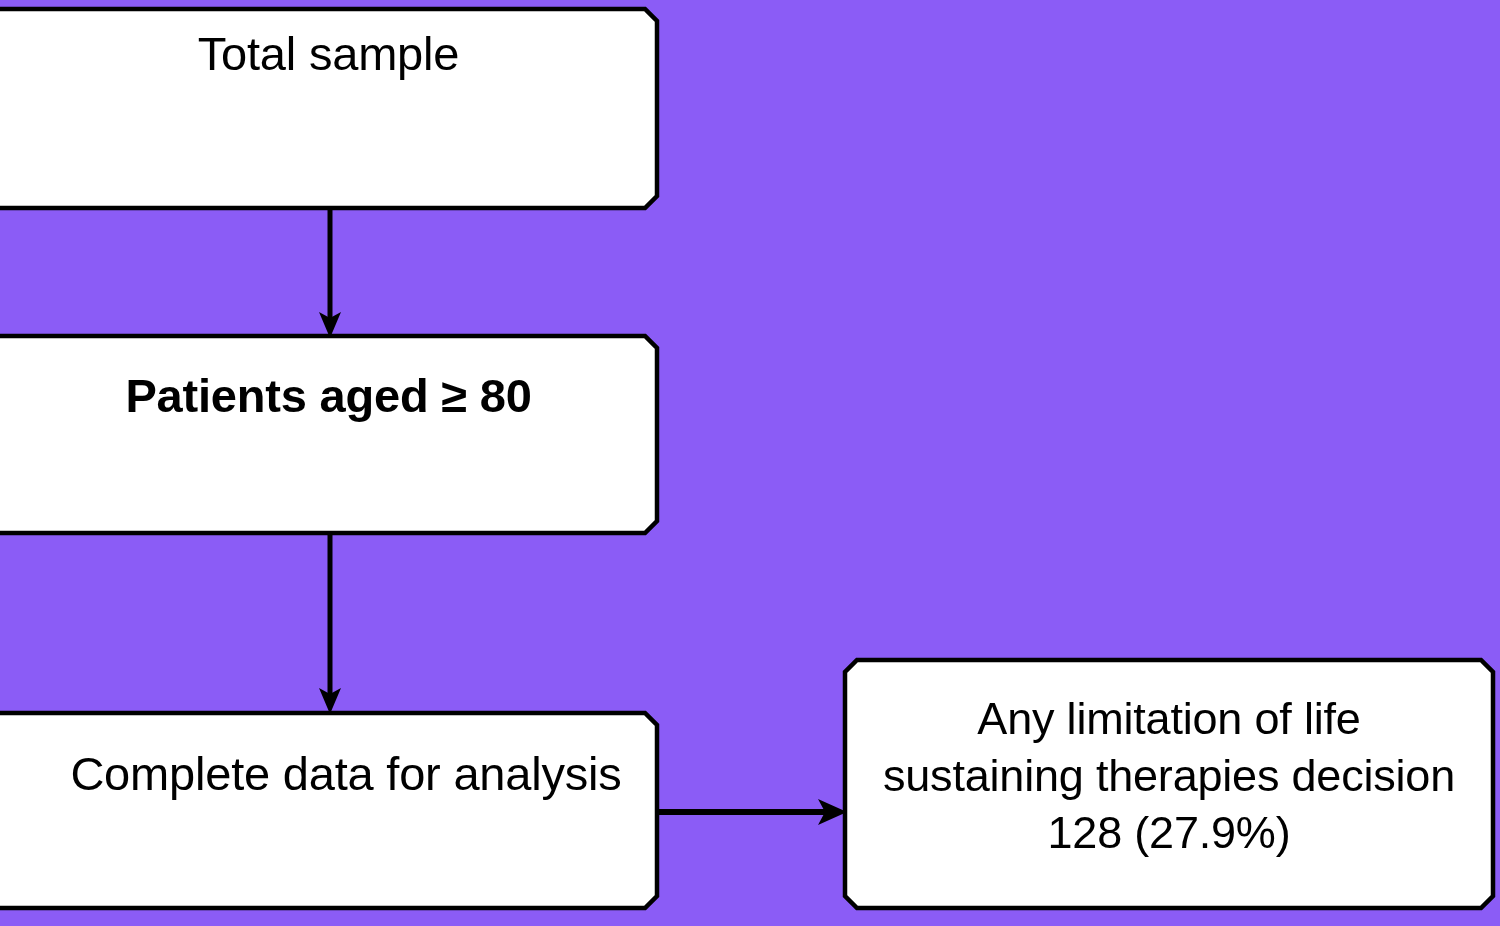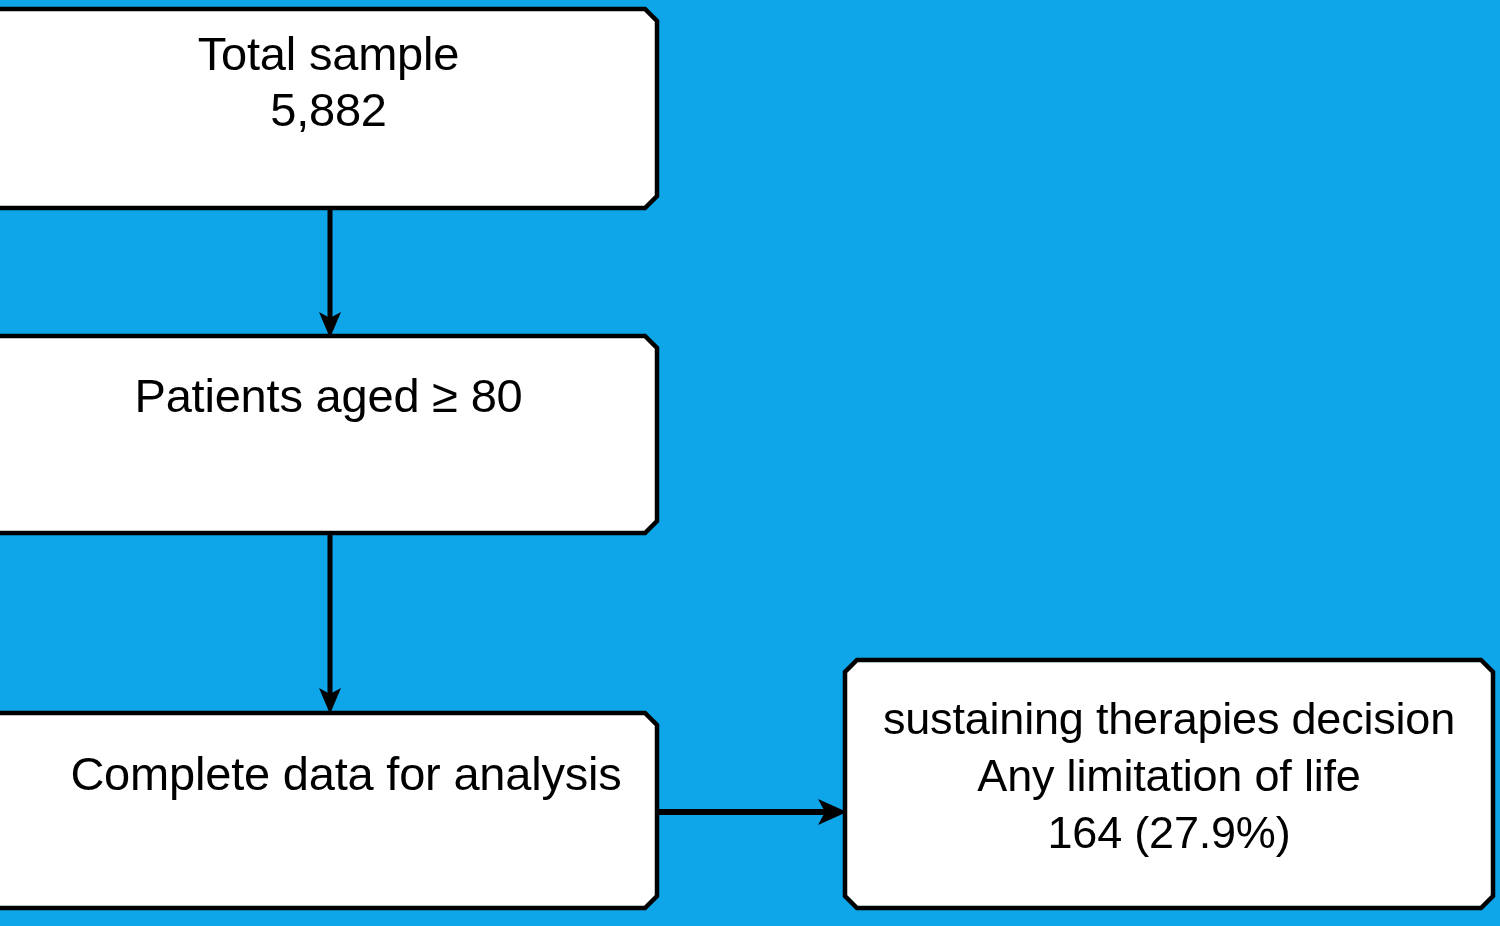--- a/index.html
+++ b/index.html
@@ -8,21 +8,21 @@
     padding: 0;
     background: #ffffff;
   }
   body {
     font-family: "Liberation Sans", "DejaVu Sans", sans-serif;
   }
   #canvas {
     position: relative;
     width: 1500px;
     height: 926px;
-    background: #0ea5e9;
+    background: #8b5cf6;
     overflow: hidden;
   }
   #flow-svg {
     position: absolute;
     left: 0;
     top: 0;
     width: 1500px;
     height: 926px;
   }
   .node-box {
@@ -43,21 +43,21 @@
   .t-line {
     display: block;
     font-size: 47px;
     line-height: 56px;
     letter-spacing: -0.2px;
   }
   
   #box-total-sample    { left: 0px;   top: 9px;   width: 657px; height: 199px; }
   #box-total-sample .textwrap { padding-top: 17px; }
 
-  #box-patients-aged   { left: 0px;   top: 336px; width: 657px; height: 197px; }
+  #box-patients-aged   { left: 0px;   top: 336px; width: 657px; height: 197px; font-weight: bold; }
   #box-patients-aged .textwrap { padding-top: 32px; }
 
   #box-complete-data   { left: 0px;   top: 714px; width: 657px; height: 195px; padding-left: 35px; }
   #box-complete-data .textwrap { padding-top: 32px; }
 
   #box-limitation      { left: 845px; top: 660px; width: 648px; height: 248px; }
   #box-limitation .textwrap { padding-top: 30px; }
   #box-limitation .t-line { font-size: 45px; line-height: 57px; }
 
   .textwrap {
@@ -87,37 +87,36 @@
     <line x1="330" y1="533" x2="330" y2="706" stroke="#000000" stroke-width="5"></line>
     <path d="M 330,714 L 319,688 L 330,694 L 341,688 Z" fill="#000000"></path>
 
     <line x1="657" y1="812" x2="838" y2="812" stroke="#000000" stroke-width="6"></line>
     <path d="M 847,812 L 818,799 L 825,812 L 818,825 Z" fill="#000000"></path>
   </svg>
 
   <div class="node-box" id="box-total-sample">
     <div class="textwrap">
       <span class="node-text t-line">Total sample</span>
-      <span class="node-text t-line">5,882</span>
     </div>
   </div>
 
   <div class="node-box" id="box-patients-aged">
     <div class="textwrap">
       <span class="node-text t-line">Patients aged ≥ 80</span>
     </div>
   </div>
 
   <div class="node-box" id="box-complete-data">
     <div class="textwrap">
       <span class="node-text t-line">Complete data for analysis</span>
     </div>
   </div>
 
   <div class="node-box" id="box-limitation">
     <div class="textwrap">
+      <span class="node-text t-line">Any limitation of life</span>
       <span class="node-text t-line">sustaining therapies decision</span>
-      <span class="node-text t-line">Any limitation of life</span>
-      <span class="node-text t-line">164 (27.9%)</span>
+      <span class="node-text t-line">128 (27.9%)</span>
     </div>
   </div>
 
 </div>
 
 </body></html>

